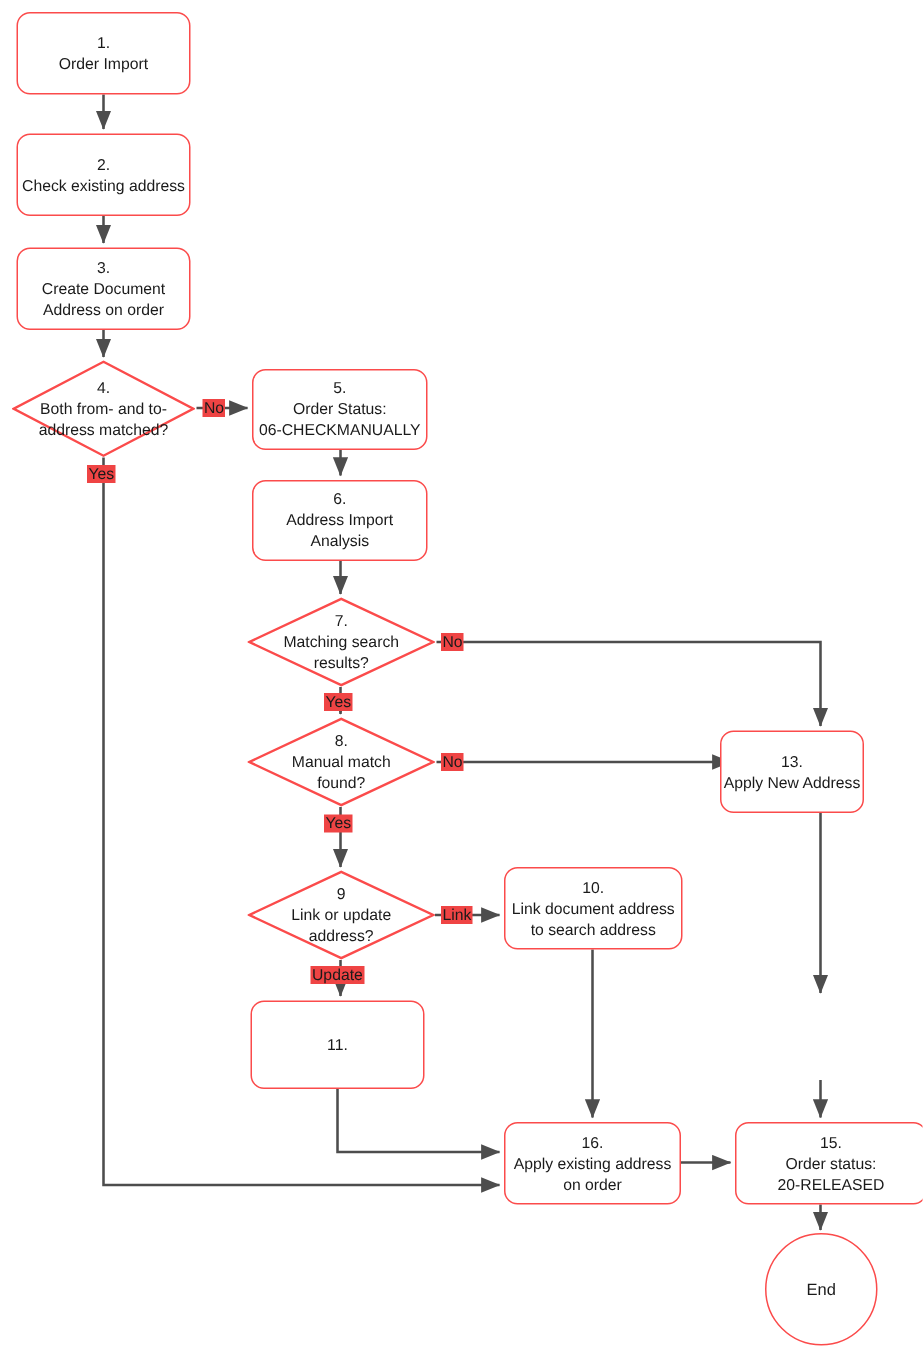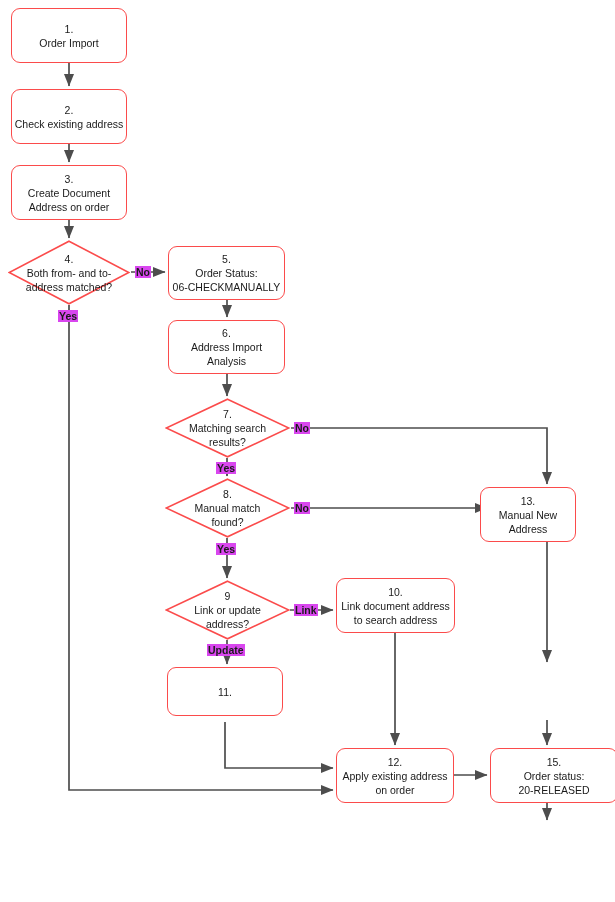--- a/index.html
+++ b/index.html
@@ -34,21 +34,21 @@
 
   .terminator{
     position:absolute;box-sizing:border-box;
     border:1.6px solid #fb4b4b;border-radius:50%;
     display:flex;align-items:center;justify-content:center;
     color:#1a1a1a;font-size:11px;background:#ffffff;
   }
 
   .edgelabel{
     position:absolute;color:#1a1a1a;font-size:10.5px;line-height:12px;
-    background:#d946ef;padding:0 1px;white-space:nowrap;font-weight:bold;
+    background:#ef4444;padding:0 1px;white-space:nowrap;
   }
 </style>
 </head>
 <body>
 
 <div id="canvas">
 
   <svg class="edges" viewBox="0 0 615 902" xmlns="http://www.w3.org/2000/svg">
     <defs>
       <marker id="arrow" markerWidth="9" markerHeight="9" refX="7.2" refY="3" orient="auto" markerUnits="strokeWidth">
@@ -168,42 +168,45 @@
 address?</span>
     </div>
   </div>
 
   <div class="node proc" style="left:336px;top:578px;width:119px;height:55px;">
     <span class="num">10.</span>
     <span class="lbl">Link document address
 to search address</span>
   </div>
 
-  <div class="node proc" style="left:167px;top:667px;width:116px;height:49px;">
+  <div class="node proc" style="left:167px;top:667px;width:116px;height:59px;">
     <span class="num">11.</span>
   </div>
 
   <div class="node proc" style="left:336px;top:748px;width:118px;height:55px;">
-    <span class="num">12.</span>
+    <span class="num">16.</span>
     <span class="lbl">Apply existing address
 on order</span>
   </div>
 
   <div class="node proc" style="left:480px;top:487px;width:96px;height:55px;">
     <span class="num">13.</span>
-    <span class="lbl">Manual New Address</span>
+    <span class="lbl">Apply New Address</span>
   </div>
 
 
   <div class="node proc" style="left:490px;top:748px;width:128px;height:55px;">
     <span class="num">15.</span>
     <span class="lbl">Order status:
 20-RELEASED</span>
   </div>
 
+  <div class="terminator" style="left:510px;top:822px;width:75px;height:75px;">
+    <span>End</span>
+  </div>
 
   <div class="edgelabel" style="left:135px;top:266px;">No</div>
   <div class="edgelabel" style="left:58px;top:310px;">Yes</div>
   <div class="edgelabel" style="left:294px;top:422px;">No</div>
   <div class="edgelabel" style="left:216px;top:462px;">Yes</div>
   <div class="edgelabel" style="left:294px;top:502px;">No</div>
   <div class="edgelabel" style="left:216px;top:543px;">Yes</div>
   <div class="edgelabel" style="left:294px;top:604px;">Link</div>
   <div class="edgelabel" style="left:207px;top:644px;">Update</div>
 

